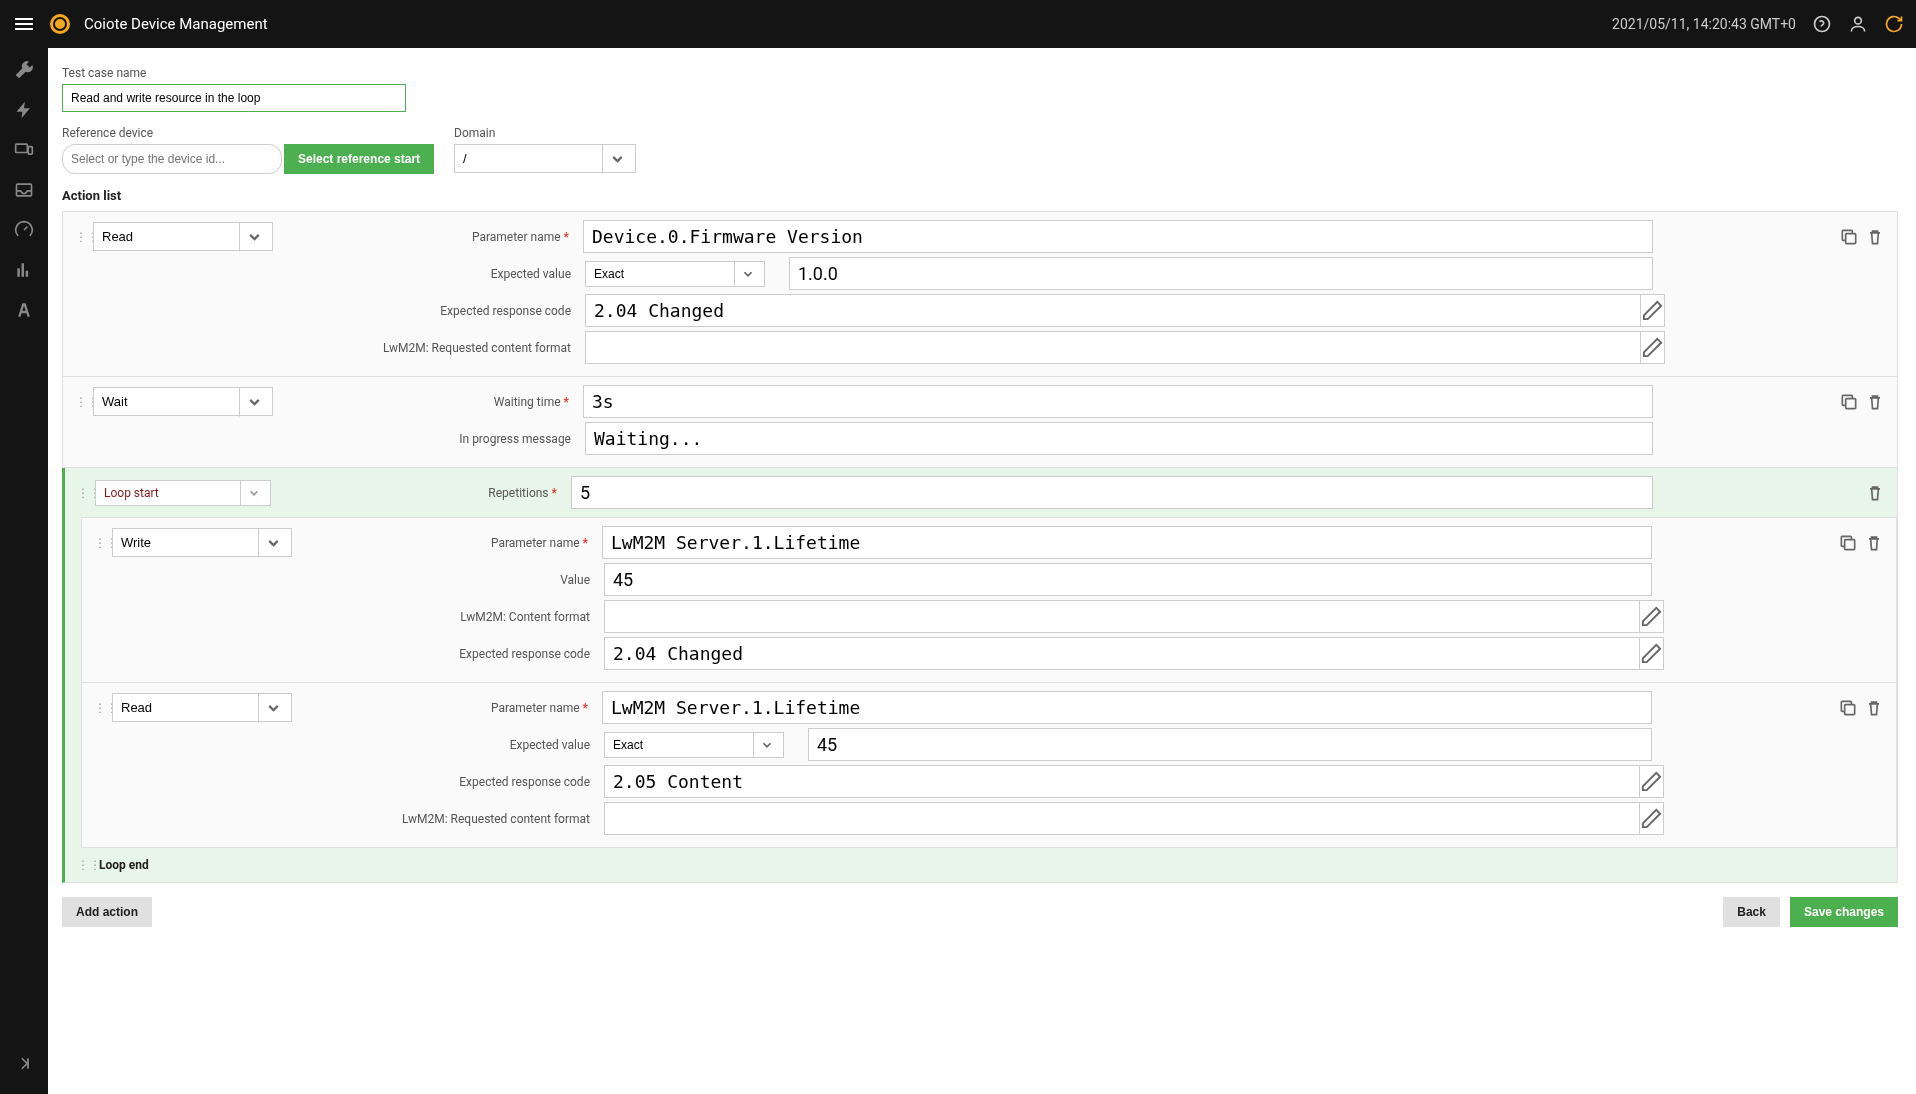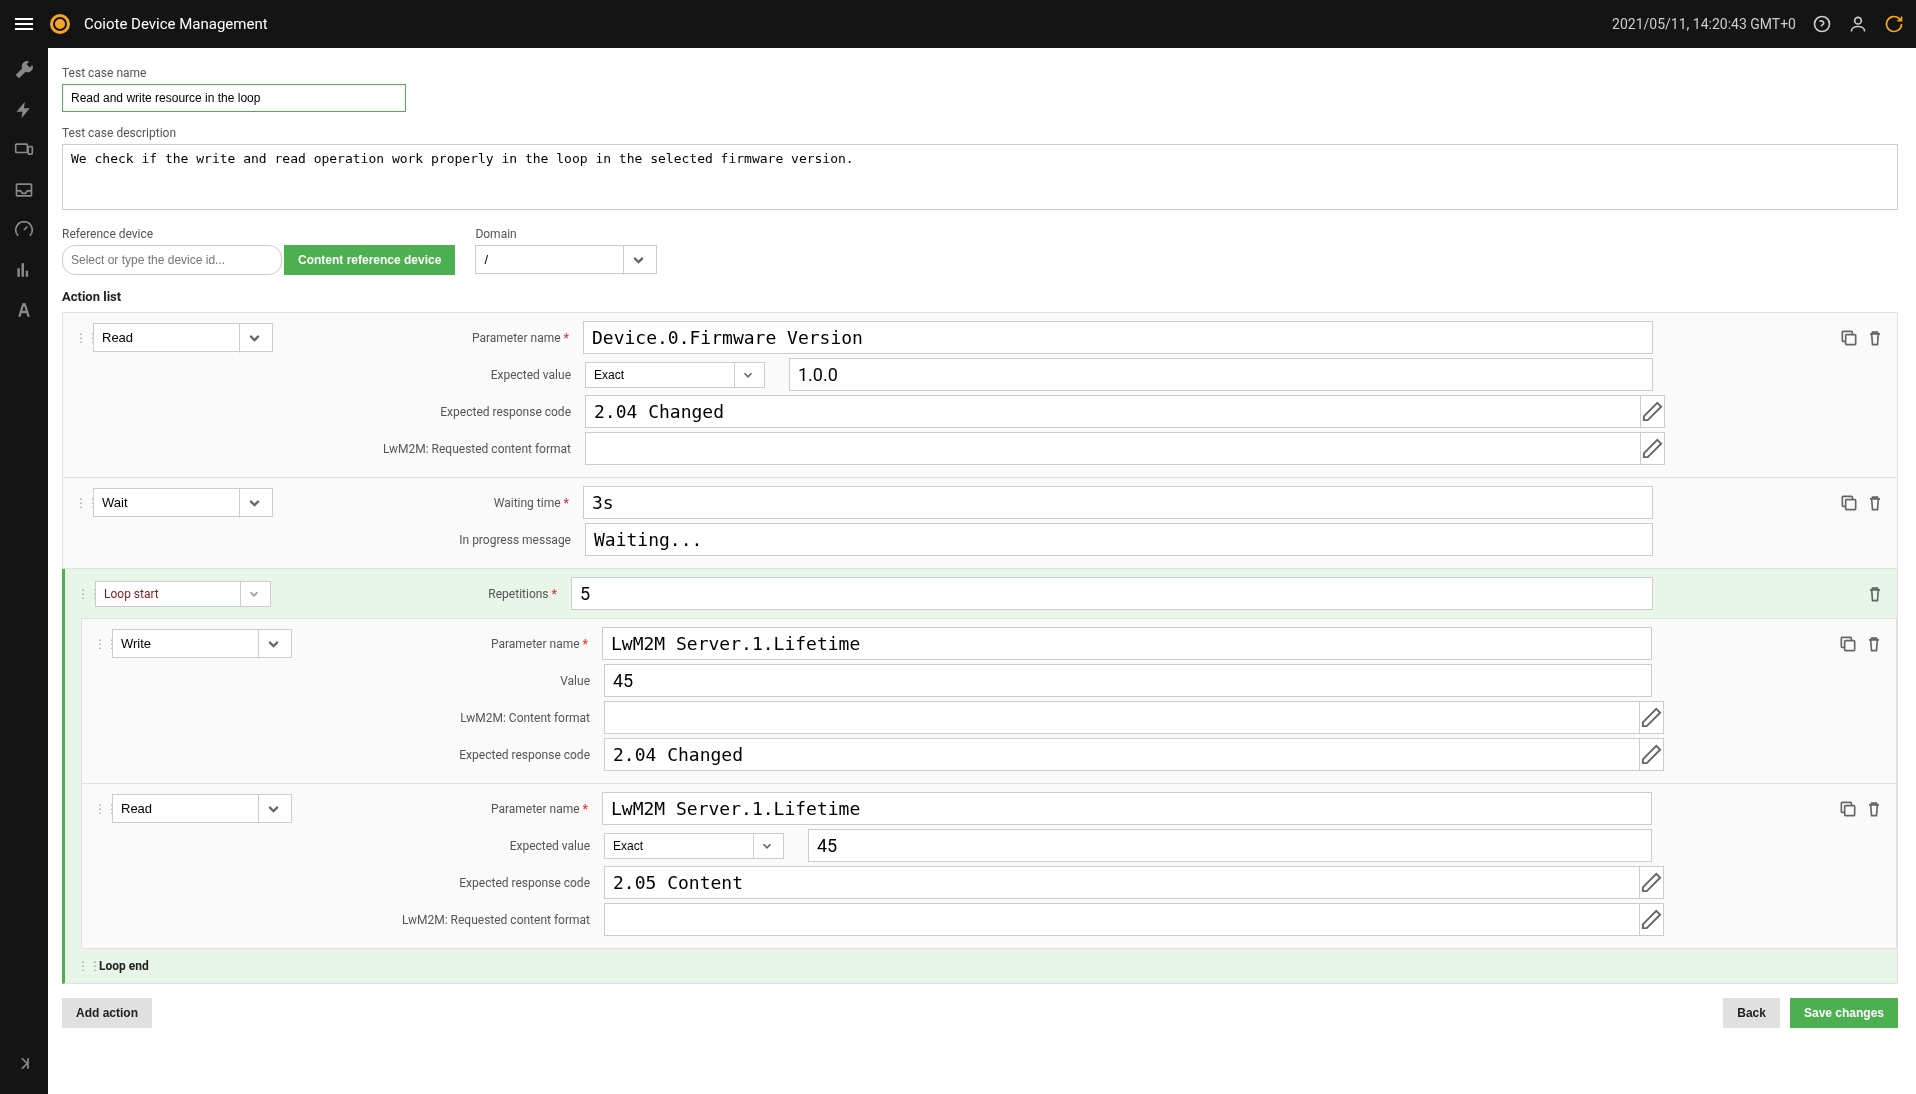--- a/index.html
+++ b/index.html
@@ -131,31 +131,27 @@
       </svg></div>
 </div>
 
 <div class="main">
 
   <div class="form-row">
     <label class="form-label">Test case name</label>
     <input class="text-input green-border" style="width: 344px;" value="Read and write resource in the loop">
   </div>
 
-  <div class="form-row">
-    <label class="form-label">Test case description</label>
-    <textarea class="textarea" style="">We check if the write and read operation work properly in the loop in the selected firmware version.</textarea>
-  </div>
 
   <div class="row-flex">
     <div>
       <label class="form-label">Reference device</label>
       <div style="display:flex">
         <input class="text-input" style="width: 220px; border-radius: 13px;" placeholder="Select or type the device id...">
-        <button class="btn-green" style="margin-left:2px">Content reference device</button>
+        <button class="btn-green" style="margin-left:2px">Select reference start</button>
       </div>
     </div>
     <div>
       <label class="form-label">Domain</label>
       <div class="select-wrap">
         <input class="select-input" style="width: 182px;" value="/">
         <span class="select-chevron">
             <svg width="10" height="10" viewBox="0 0 24 24" fill="none" stroke="#666" stroke-width="3">
               <path d="M6 9l6 6 6-6"></path>
             </svg>

